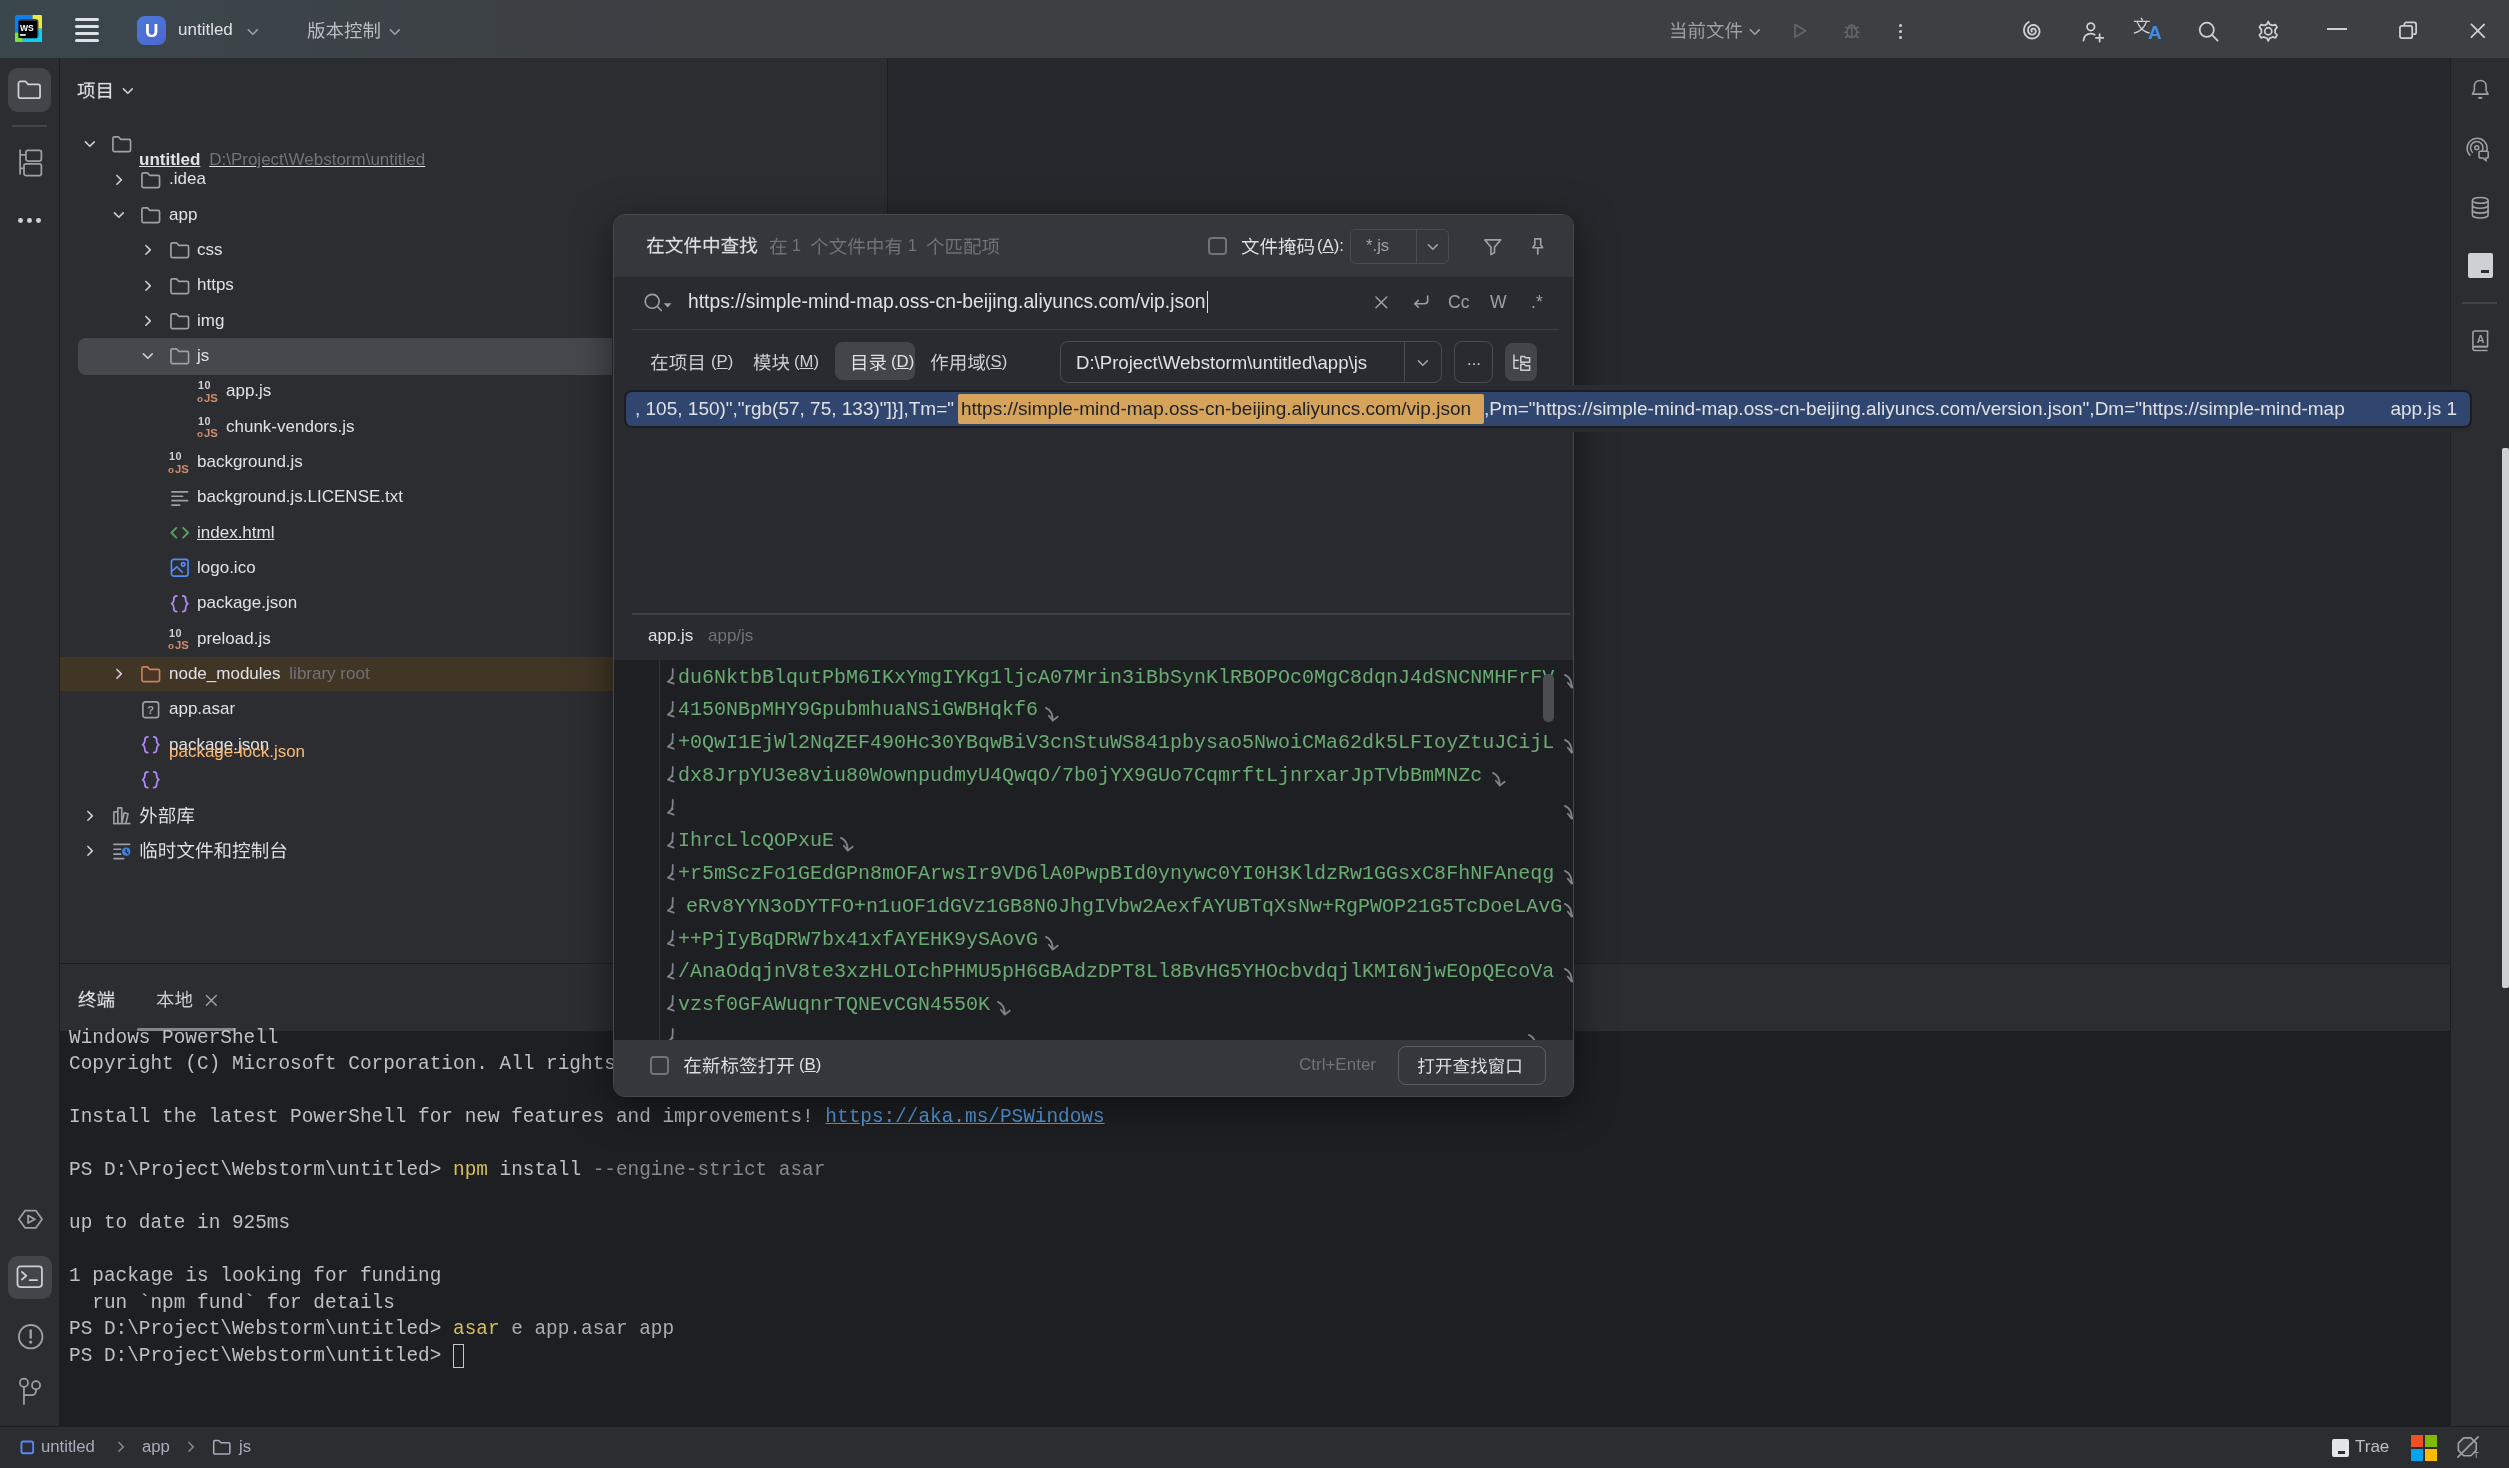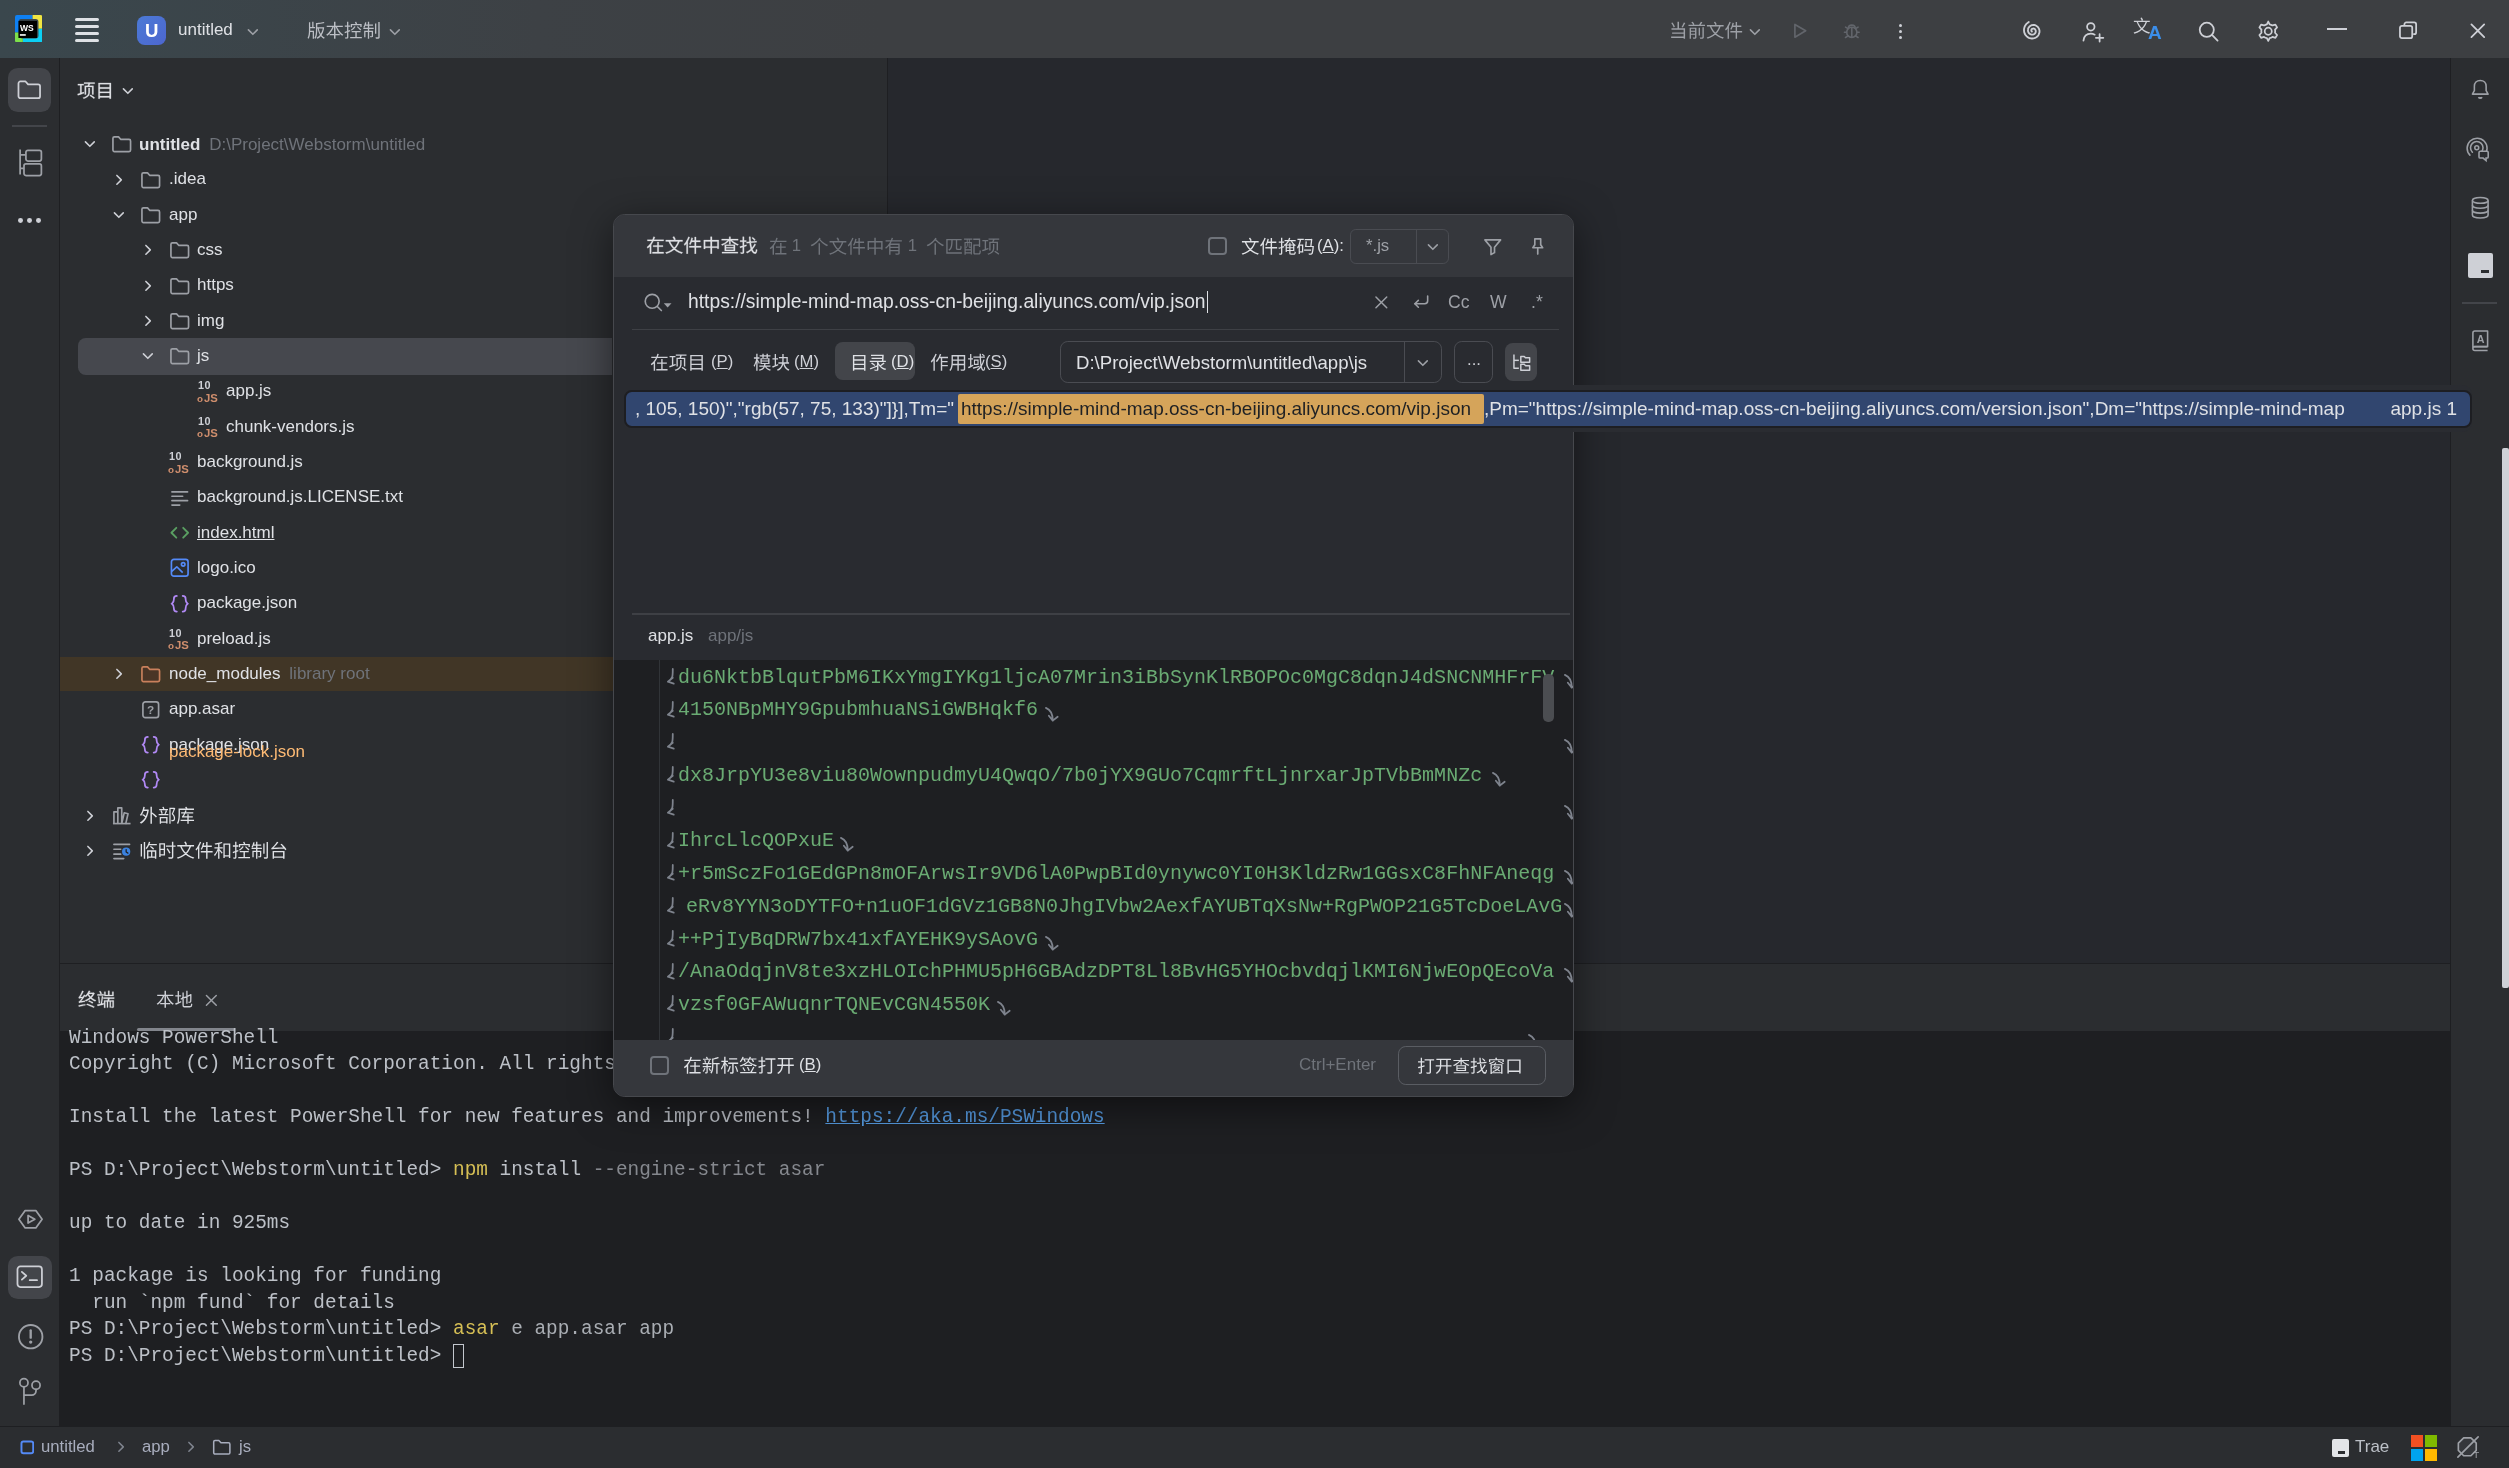--- a/index.html
+++ b/index.html
@@ -169,21 +169,21 @@
   </svg>
 <svg style="position:absolute;left:120px;top:83px;" width="15.7" height="15.7" viewBox="0 0 16 16" fill="none">
     <path d="M3.5 6 L8 10.5 L12.5 6" stroke="#ced0d6" stroke-width="1.6" stroke-linecap="round" stroke-linejoin="round" transform="scale(1.0) translate(0.0 0.0)"></path>
   </svg>
 <svg style="position:absolute;left:82px;top:136px;" width="15.7" height="15.7" viewBox="0 0 16 16" fill="none">
     <path d="M3.5 6 L8 10.5 L12.5 6" stroke="#ced0d6" stroke-width="1.6" stroke-linecap="round" stroke-linejoin="round" transform="scale(1.0) translate(0.0 0.0)"></path>
   </svg>
 <svg style="position:absolute;left:110px;top:132px;" width="23.5" height="23.5" viewBox="0 0 24 24" fill="none">
     <path d="M3 6.5 C3 5.7 3.7 5 4.5 5 h4.2 l2.4 2.6 h8.4 c.8 0 1.5 .7 1.5 1.5 v9.4 c0 .8 -.7 1.5 -1.5 1.5 h-15 c-.8 0 -1.5 -.7 -1.5 -1.5 z" stroke="#9da0a6" stroke-width="1.7" stroke-linejoin="round" fill="none"></path>
   </svg>
-<div style="position:absolute;left:139px;top:145px;transform:translateY(-50%);font:700 17px 'Liberation Sans';color:#dfe1e5;white-space:pre;">untitled<span style="color:#6f737a;font-weight:400;padding-left:8.8px">D:\Project\Webstorm\untitled</span></div>
+<div style="position:absolute;left:139px;top:160px;transform:translateY(-50%);font:700 17px 'Liberation Sans';color:#dfe1e5;white-space:pre;text-decoration:underline;">untitled<span style="color:#6f737a;font-weight:400;padding-left:8.8px">D:\Project\Webstorm\untitled</span></div>
 <svg style="position:absolute;left:111px;top:172px;" width="15.7" height="15.7" viewBox="0 0 16 16" fill="none">
     <path d="M6 3.5 L10.5 8 L6 12.5" stroke="#ced0d6" stroke-width="1.6" stroke-linecap="round" stroke-linejoin="round"></path>
   </svg>
 <svg style="position:absolute;left:139px;top:168px;" width="23.5" height="23.5" viewBox="0 0 24 24" fill="none">
     <path d="M3 6.5 C3 5.7 3.7 5 4.5 5 h4.2 l2.4 2.6 h8.4 c.8 0 1.5 .7 1.5 1.5 v9.4 c0 .8 -.7 1.5 -1.5 1.5 h-15 c-.8 0 -1.5 -.7 -1.5 -1.5 z" stroke="#9da0a6" stroke-width="1.7" stroke-linejoin="round" fill="none"></path>
   </svg>
 <div style="position:absolute;left:169px;top:179px;transform:translateY(-50%);font:400 17px 'Liberation Sans';color:#dfe1e5;white-space:pre;">.idea</div>
 <svg style="position:absolute;left:111px;top:207px;" width="15.7" height="15.7" viewBox="0 0 16 16" fill="none">
     <path d="M3.5 6 L8 10.5 L12.5 6" stroke="#ced0d6" stroke-width="1.6" stroke-linecap="round" stroke-linejoin="round" transform="scale(1.0) translate(0.0 0.0)"></path>
   </svg>
@@ -673,20 +673,21 @@
     <svg style="position:absolute;left:48px;top:483px;" width="19.6" height="25.5" viewBox="0 0 20 26" fill="none">
       <use href="#wrapL"></use>
     </svg>
     <div style="position:absolute;left:64px;top:494px;transform:translateY(-50%);font:400 20px 'Liberation Mono';color:#6aab73;white-space:pre;">4150NBpMHY9GpubmhuaNSiGWBHqkf6</div>
     <svg style="position:absolute;left:428px;top:487px;" width="19.6" height="25.5" viewBox="0 0 20 26" fill="none">
       <use href="#wrapR"></use>
     </svg>
     <svg style="position:absolute;left:48px;top:515px;" width="19.6" height="25.5" viewBox="0 0 20 26" fill="none">
       <use href="#wrapL"></use>
     </svg>
+    <div style="position:absolute;left:64px;top:527px;transform:translateY(-50%);font:400 20px 'Liberation Mono';color:#6aab73;white-space:pre;">+0QwI1EjWl2NqZEF490Hc30YBqwBiV3cnStuWS841pbysao5NwoiCMa62dk5LFIoyZtuJCijL</div>
     <svg style="position:absolute;left:947px;top:519px;" width="19.6" height="25.5" viewBox="0 0 20 26" fill="none">
       <use href="#wrapR"></use>
     </svg>
     <svg style="position:absolute;left:48px;top:548px;" width="19.6" height="25.5" viewBox="0 0 20 26" fill="none">
       <use href="#wrapL"></use>
     </svg>
     <div style="position:absolute;left:64px;top:560px;transform:translateY(-50%);font:400 20px 'Liberation Mono';color:#6aab73;white-space:pre;">dx8JrpYU3e8viu80WownpudmyU4QwqO/7b0jYX9GUo7CqmrftLjnrxarJpTVbBmMNZc</div>
     <svg style="position:absolute;left:875px;top:552px;" width="19.6" height="25.5" viewBox="0 0 20 26" fill="none">
       <use href="#wrapR"></use>
     </svg>

